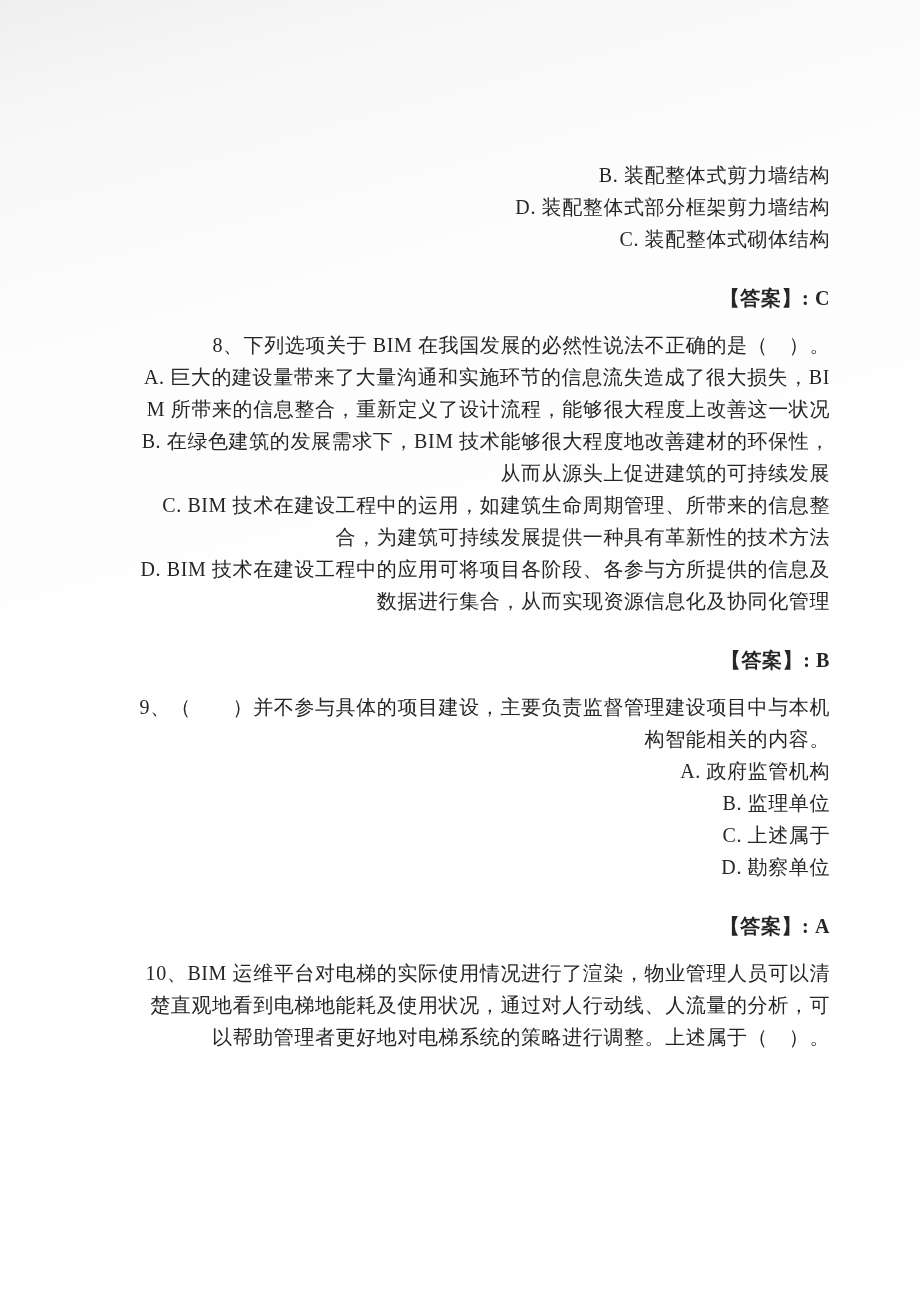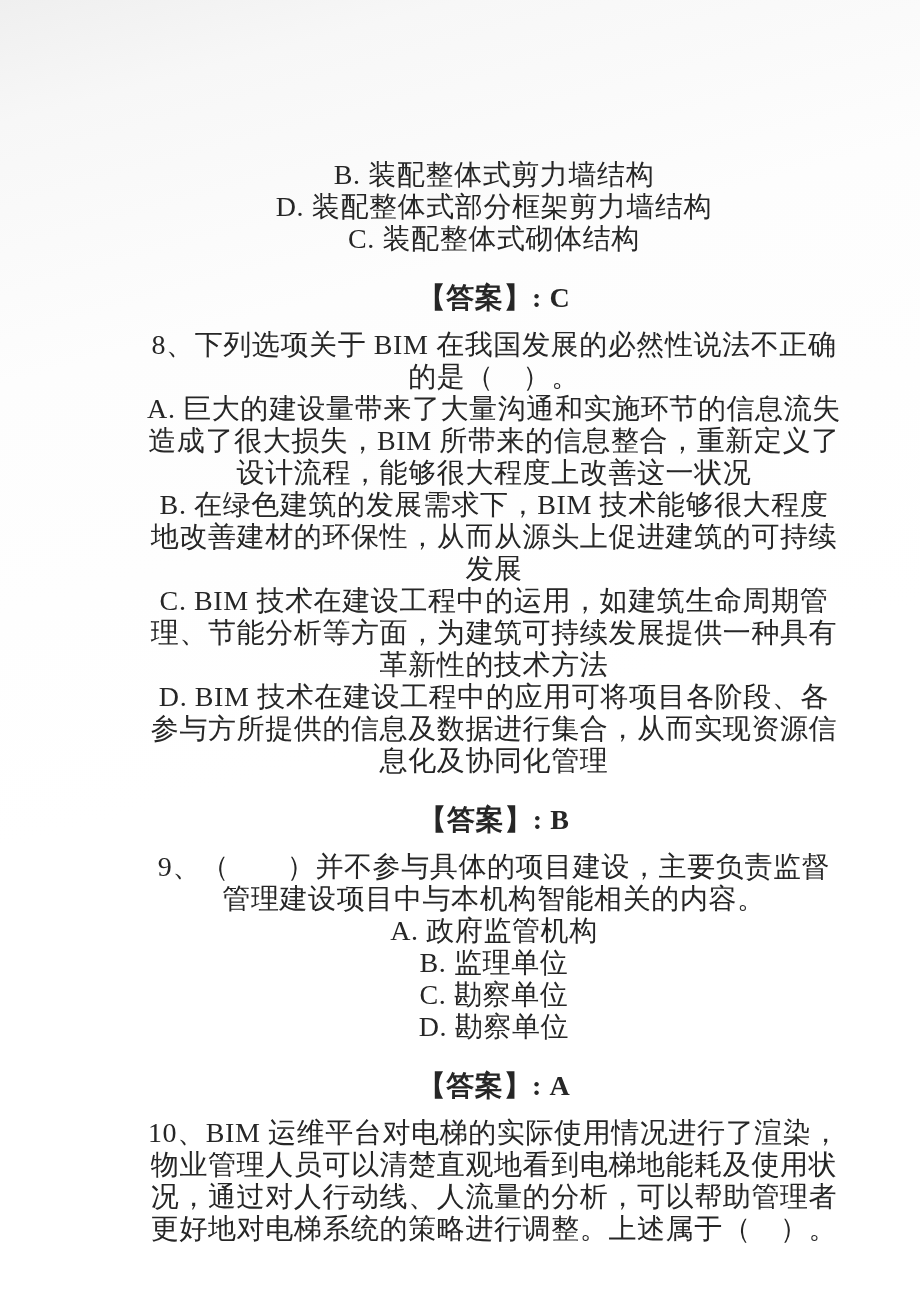--- a/index.html
+++ b/index.html
@@ -15,25 +15,24 @@
     background: linear-gradient(165deg, #efefef 0%, #f7f7f7 8%, #fdfdfd 25%, #ffffff 55%);
     overflow: hidden;
     font-family: "Liberation Serif", "DejaVu Serif", serif;
     color: #262626;
   }
   .content {
     position: absolute;
     left: 134px;
     top: 159px;
     width: 696px;
-    font-size: 28px;
+    font-size: 20px;
     line-height: 32px;
     letter-spacing: 0.6px;
-    text-align: center;
-    margin-left: 12px;
+    text-align: right;
   }
   .content p {
     margin: 0;
     padding: 0;
     word-break: break-all;
   }
   .content p.answer {
     margin-top: 27px;
     font-weight: bold;
   }
@@ -48,27 +47,27 @@
   <div class="content">
 
     <p class="opt">B. 装配整体式剪力墙结构</p>
     <p class="opt">D. 装配整体式部分框架剪力墙结构</p>
     <p class="opt">C. 装配整体式砌体结构</p>
     <p class="answer">【答案】: C</p>
 
     <p class="stem">8、下列选项关于 BIM 在我国发展的必然性说法不正确的是（　）。</p>
     <p class="opt">A. 巨大的建设量带来了大量沟通和实施环节的信息流失造成了很大损失，BIM 所带来的信息整合，重新定义了设计流程，能够很大程度上改善这一状况</p>
     <p class="opt">B. 在绿色建筑的发展需求下，BIM 技术能够很大程度地改善建材的环保性，从而从源头上促进建筑的可持续发展</p>
-    <p class="opt">C. BIM 技术在建设工程中的运用，如建筑生命周期管理、节能分析等方面，为建筑可持续发展提供一种具有革新性的技术方法</p>
+    <p class="opt">C. BIM 技术在建设工程中的运用，如建筑生命周期管理、所带来的信息整合，为建筑可持续发展提供一种具有革新性的技术方法</p>
     <p class="opt">D. BIM 技术在建设工程中的应用可将项目各阶段、各参与方所提供的信息及数据进行集合，从而实现资源信息化及协同化管理</p>
     <p class="answer">【答案】: B</p>
 
     <p class="stem">9、（　　）并不参与具体的项目建设，主要负责监督管理建设项目中与本机构智能相关的内容。</p>
     <p class="opt">A. 政府监管机构</p>
     <p class="opt">B. 监理单位</p>
-    <p class="opt">C. 勘察单位</p>
+    <p class="opt">C. 上述属于</p>
     <p class="opt">D. 勘察单位</p>
     <p class="answer">【答案】: A</p>
 
     <p class="stem">10、BIM 运维平台对电梯的实际使用情况进行了渲染，物业管理人员可以清楚直观地看到电梯地能耗及使用状况，通过对人行动线、人流量的分析，可以帮助管理者更好地对电梯系统的策略进行调整。上述属于（　）。</p>
 
   </div>
 </div>
 
 </body></html>

